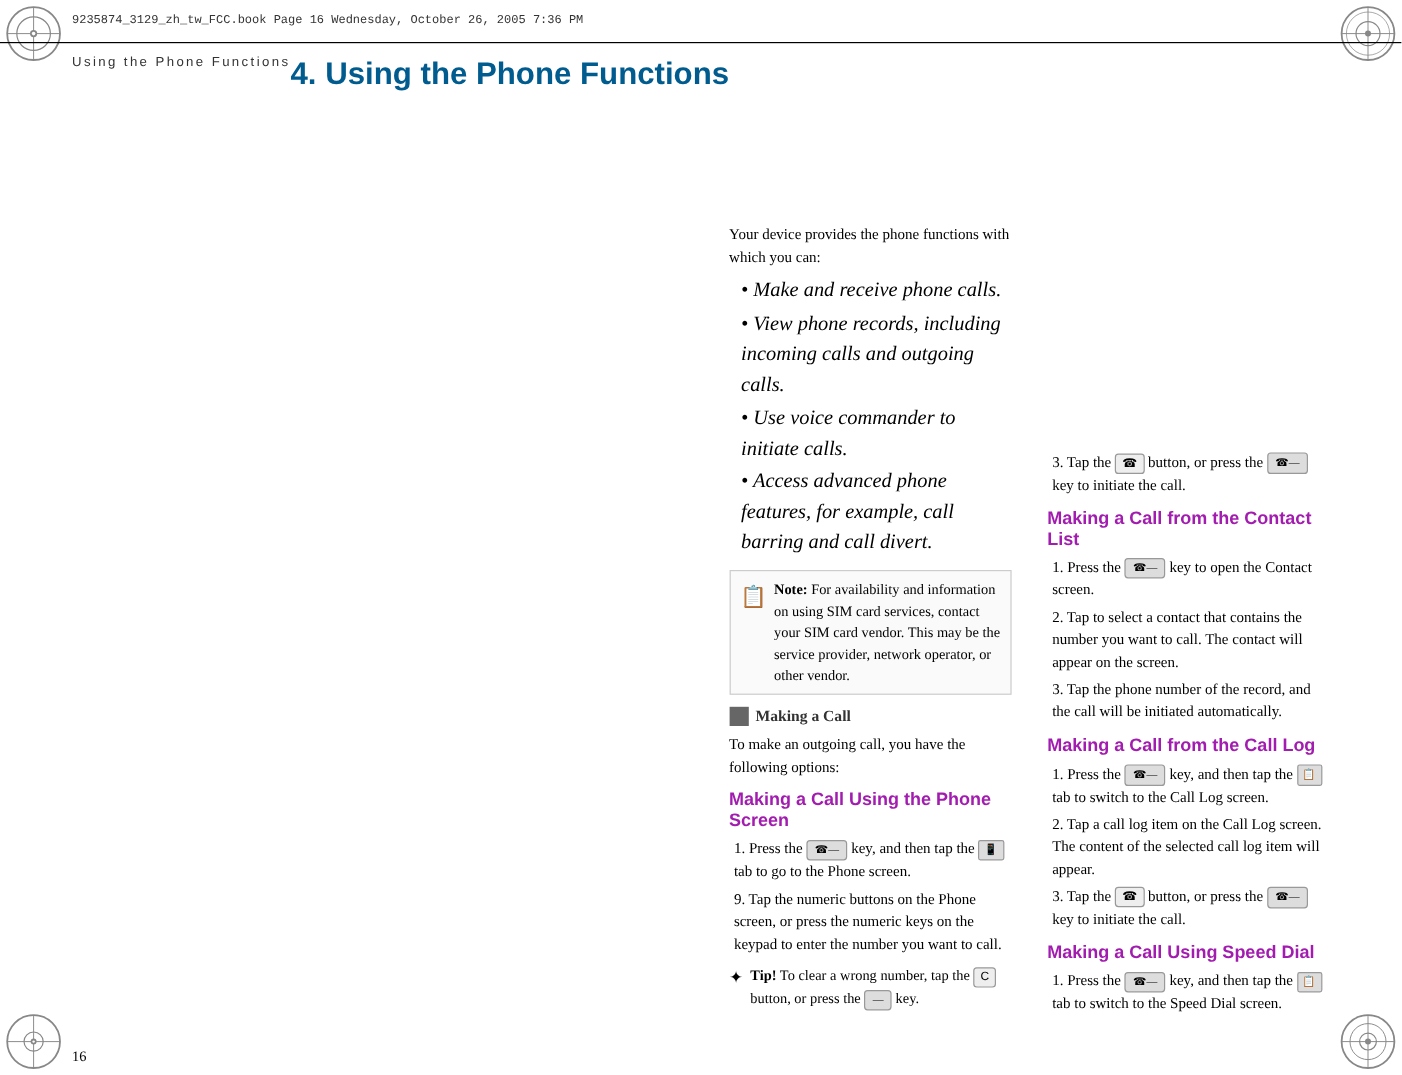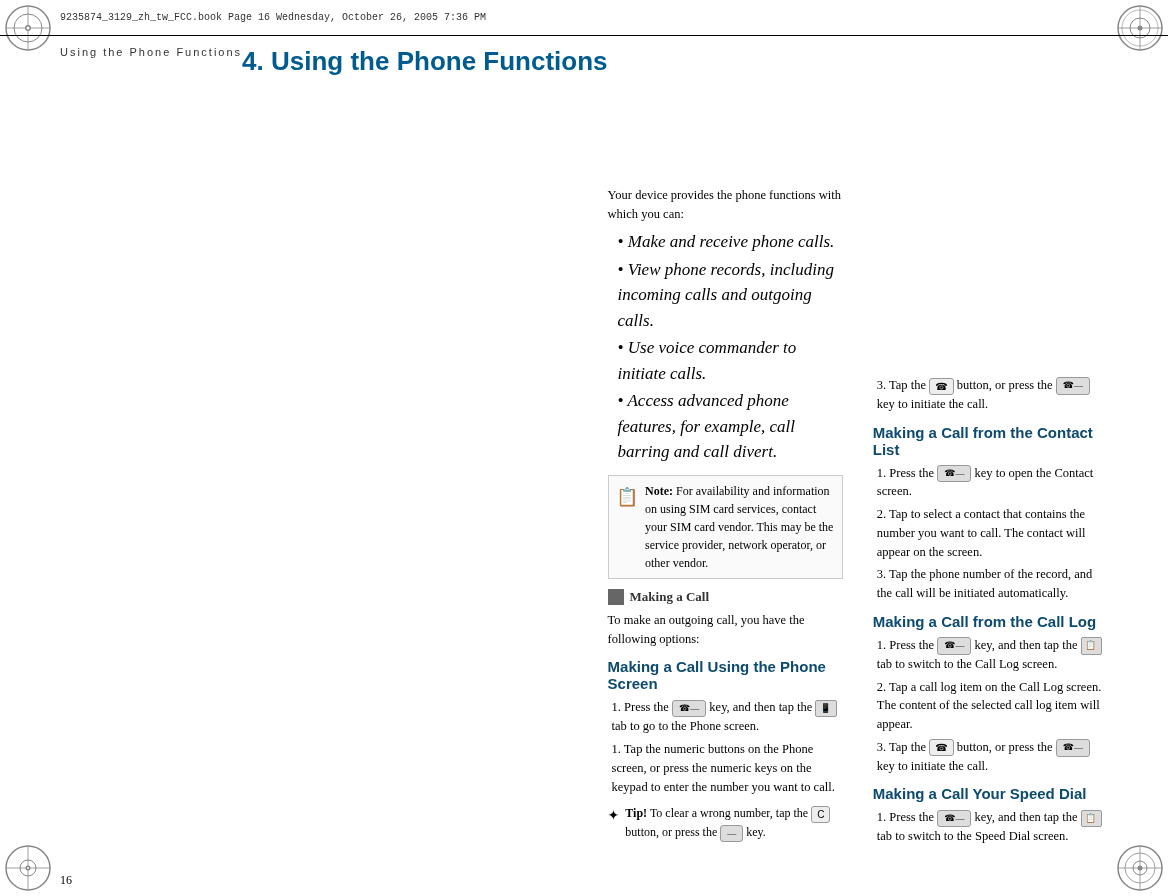--- a/index.html
+++ b/index.html
@@ -142,21 +142,21 @@
       height: 16px;
       background: #666;
       display: inline-block;
       flex-shrink: 0;
     }
 
     .subheading {
       font-family: Arial, sans-serif;
       font-size: 15px;
       font-weight: bold;
-      color: #0c4a6e;
+      color: #a21caf;
       margin: 10px 0 6px 0;
     }
 
     .numbered-item {
       font-size: 12.5px;
       line-height: 1.5;
       margin-bottom: 4px;
       padding-left: 4px;
     }
 
@@ -300,21 +300,21 @@
 
       <p>To make an outgoing call, you have the following options:</p>
 
       <div class="subheading">Making a Call Using the Phone Screen</div>
 
       <div class="numbered-item">
         1. Press the <span class="key-phone">☎—</span> key, and then tap the <span class="tab-icon">📱</span> tab to go to the Phone screen.
       </div>
 
       <div class="numbered-item">
-        1. Tap the numeric buttons on the Phone screen, or press the numeric keys on the keypad to enter the number you want to call.
+        9. Tap the numeric buttons on the Phone screen, or press the numeric keys on the keypad to enter the number you want to call.
       </div>
 
       <div class="tip-box">
         <span class="tip-icon">✦</span>
         <div>
           <strong>Tip!</strong>
           To clear a wrong number, tap the <span class="key-btn">C</span> button, or press the <span class="key-phone">—</span> key.
         </div>
       </div>
 
@@ -347,21 +347,21 @@
       </div>
 
       <div class="numbered-item">
         2. Tap a call log item on the Call Log screen. The content of the selected call log item will appear.
       </div>
 
       <div class="numbered-item">
         3. Tap the <span class="key-btn">☎</span> button, or press the <span class="key-phone">☎—</span> key to initiate the call.
       </div>
 
-      <div class="subheading">Making a Call Your Speed Dial</div>
+      <div class="subheading">Making a Call Using Speed Dial</div>
 
       <div class="numbered-item">
         1. Press the <span class="key-phone">☎—</span> key, and then tap the <span class="tab-icon">📋</span> tab to switch to the Speed Dial screen.
       </div>
 
     </div>
 
   </div>
 
 </div>

